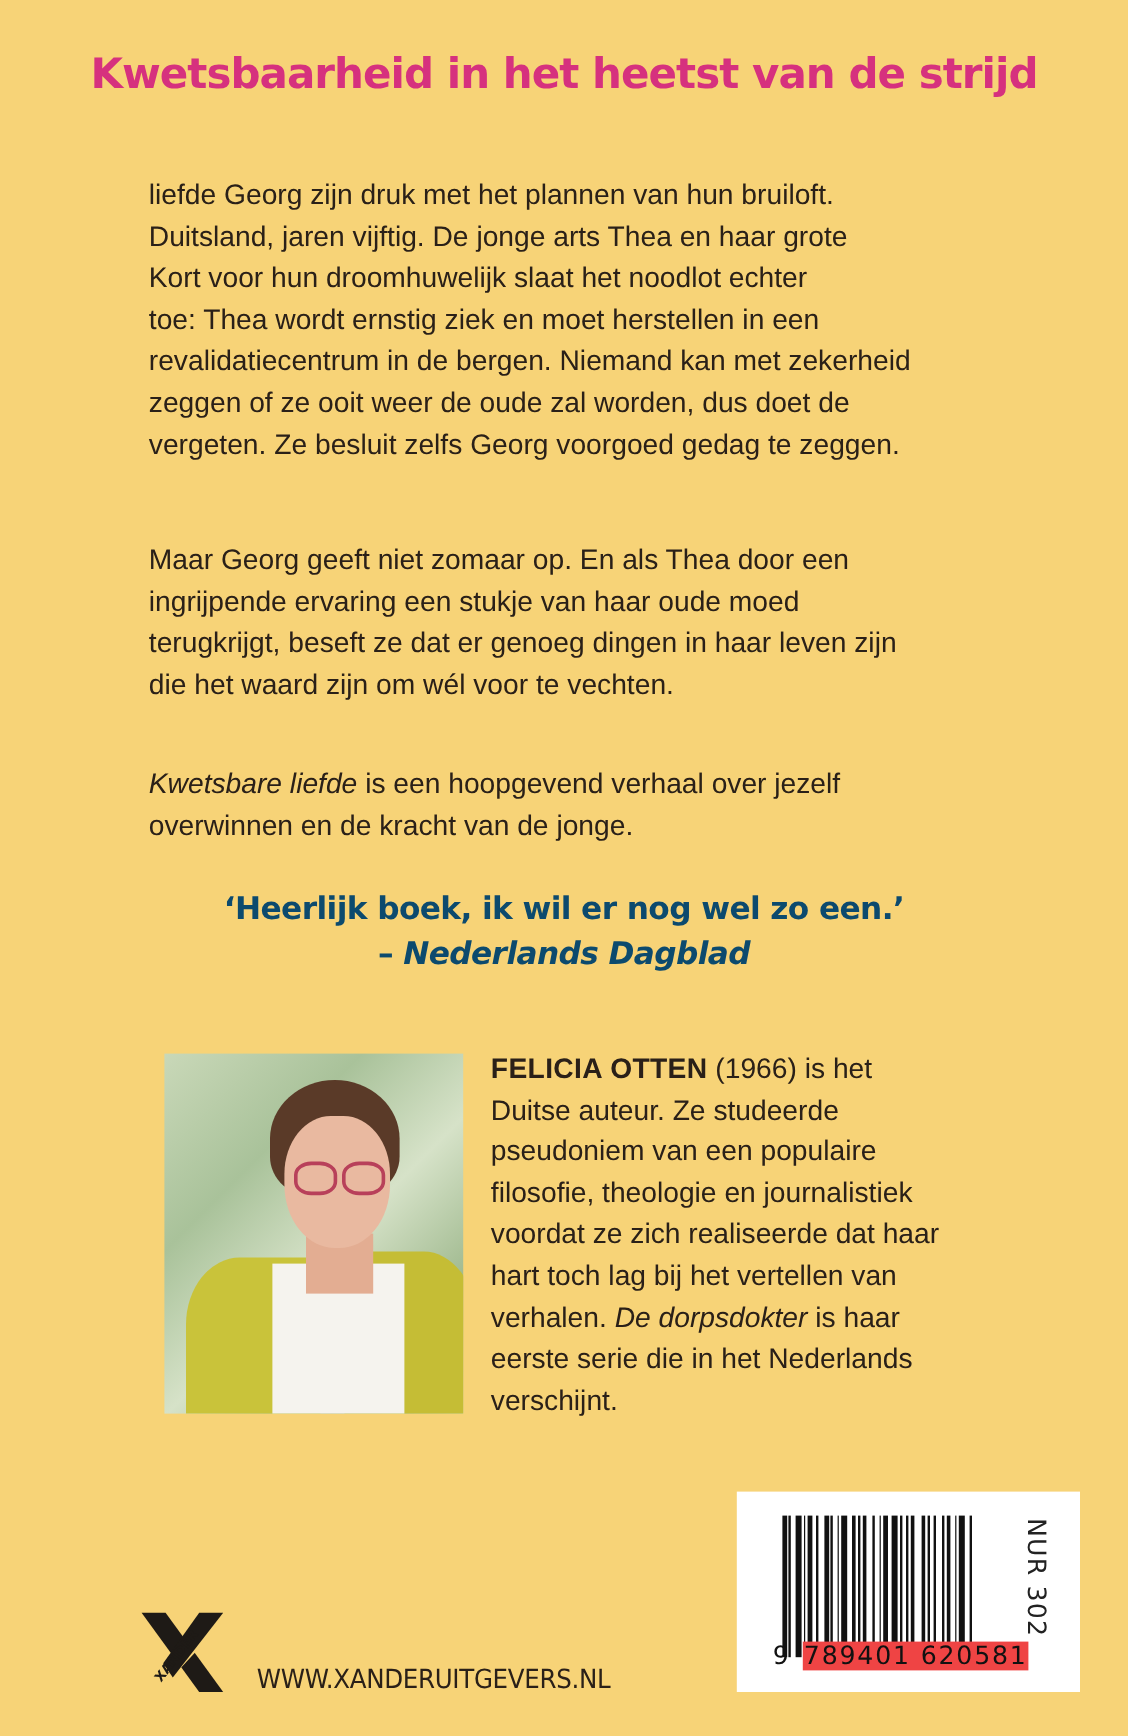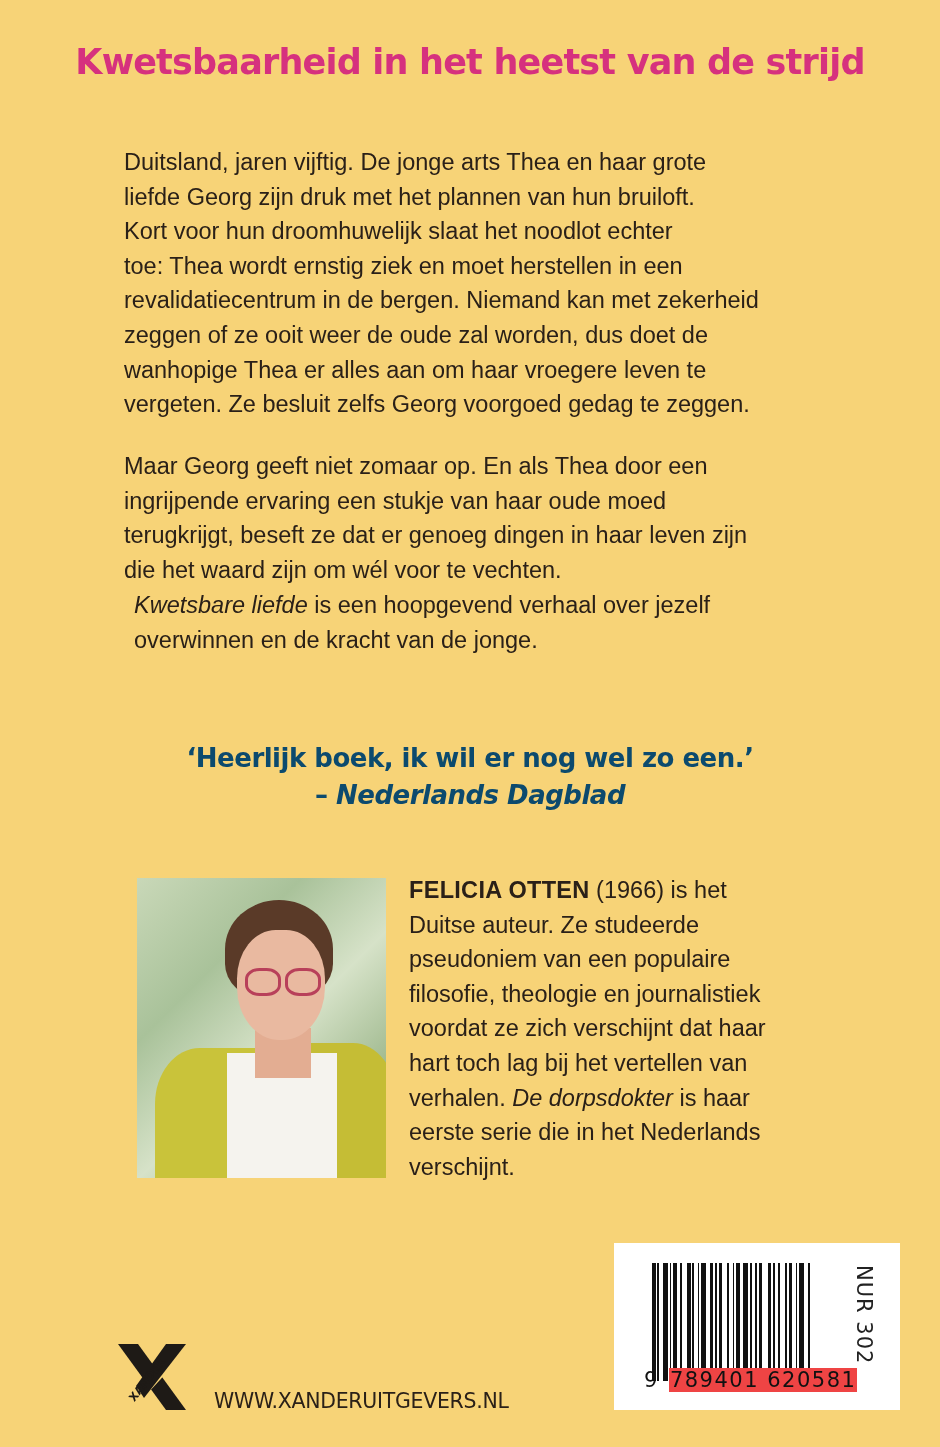--- a/index.html
+++ b/index.html
@@ -21,21 +21,21 @@
     color: #D6317E;
   }
   .body-text {
     position: absolute; left: 124px; width: 720px;
     font-size: 23.5px; line-height: 34.6px;
     color: #2a2018;
   }
   .line { display: block; white-space: nowrap; }
   #p1 { top: 145px; }
   #p2 { top: 449px; }
-  #p3 { top: 588px; margin-left: 10px; }
+  #p3 { top: 636px; }
   em { font-style: italic; }
   .quote {
     position: absolute; left: 0; right: 0; top: 740px;
     text-align: center;
     color: #0c4a6e;
     font-weight: bold;
     font-size: 26px; line-height: 37px;
     font-family: "DejaVu Sans", sans-serif;
     letter-spacing: -0.5px;
   }
@@ -118,27 +118,26 @@
     font-weight: normal;
     transform: scaleX(0.93); transform-origin: left;
   }
 </style>
 </head>
 <body>
 
 <div class="headline">Kwetsbaarheid in het heetst van de strijd</div>
 
 <div class="body-text" id="p1">
+  <span class="line">liefde Georg zijn druk met het plannen van hun bruiloft.</span>
   <span class="line">Duitsland, jaren vijftig. De jonge arts Thea en haar grote</span>
-  <span class="line">liefde Georg zijn druk met het plannen van hun bruiloft.</span>
   <span class="line">Kort voor hun droomhuwelijk slaat het noodlot echter</span>
   <span class="line">toe: Thea wordt ernstig ziek en moet herstellen in een</span>
   <span class="line">revalidatiecentrum in de bergen. Niemand kan met zekerheid</span>
   <span class="line">zeggen of ze ooit weer de oude zal worden, dus doet de</span>
-  <span class="line">wanhopige Thea er alles aan om haar vroegere leven te</span>
   <span class="line">vergeten. Ze besluit zelfs Georg voorgoed gedag te zeggen.</span>
 </div>
 
 <div class="body-text" id="p2">
   <span class="line">Maar Georg geeft niet zomaar op. En als Thea door een</span>
   <span class="line">ingrijpende ervaring een stukje van haar oude moed</span>
   <span class="line">terugkrijgt, beseft ze dat er genoeg dingen in haar leven zijn</span>
   <span class="line">die het waard zijn om wél voor te vechten.</span>
 </div>
 
@@ -161,21 +160,21 @@
   <div class="face"></div>
   <div class="glasses-l"></div>
   <div class="glasses-r"></div>
 </div>
 
 <div class="bio">
   <span class="line"><span class="name">FELICIA OTTEN</span><span> (1966) is het</span></span>
   <span class="line">Duitse auteur. Ze studeerde</span>
   <span class="line">pseudoniem van een populaire</span>
   <span class="line">filosofie, theologie en journalistiek</span>
-  <span class="line">voordat ze zich verschijnt dat haar</span>
+  <span class="line">voordat ze zich realiseerde dat haar</span>
   <span class="line">hart toch lag bij het vertellen van</span>
   <span class="line"><span>verhalen. </span><em>De dorpsdokter</em><span> is haar</span></span>
   <span class="line">eerste serie die in het Nederlands</span>
   <span class="line">verschijnt.</span>
 </div>
 
 <div class="barcode-box">
   <div class="barcode" id="barcode">
       <div class="bar" style="width: 3.5px;"></div>
       <div class="gap" style="width: 1.75px;"></div>

